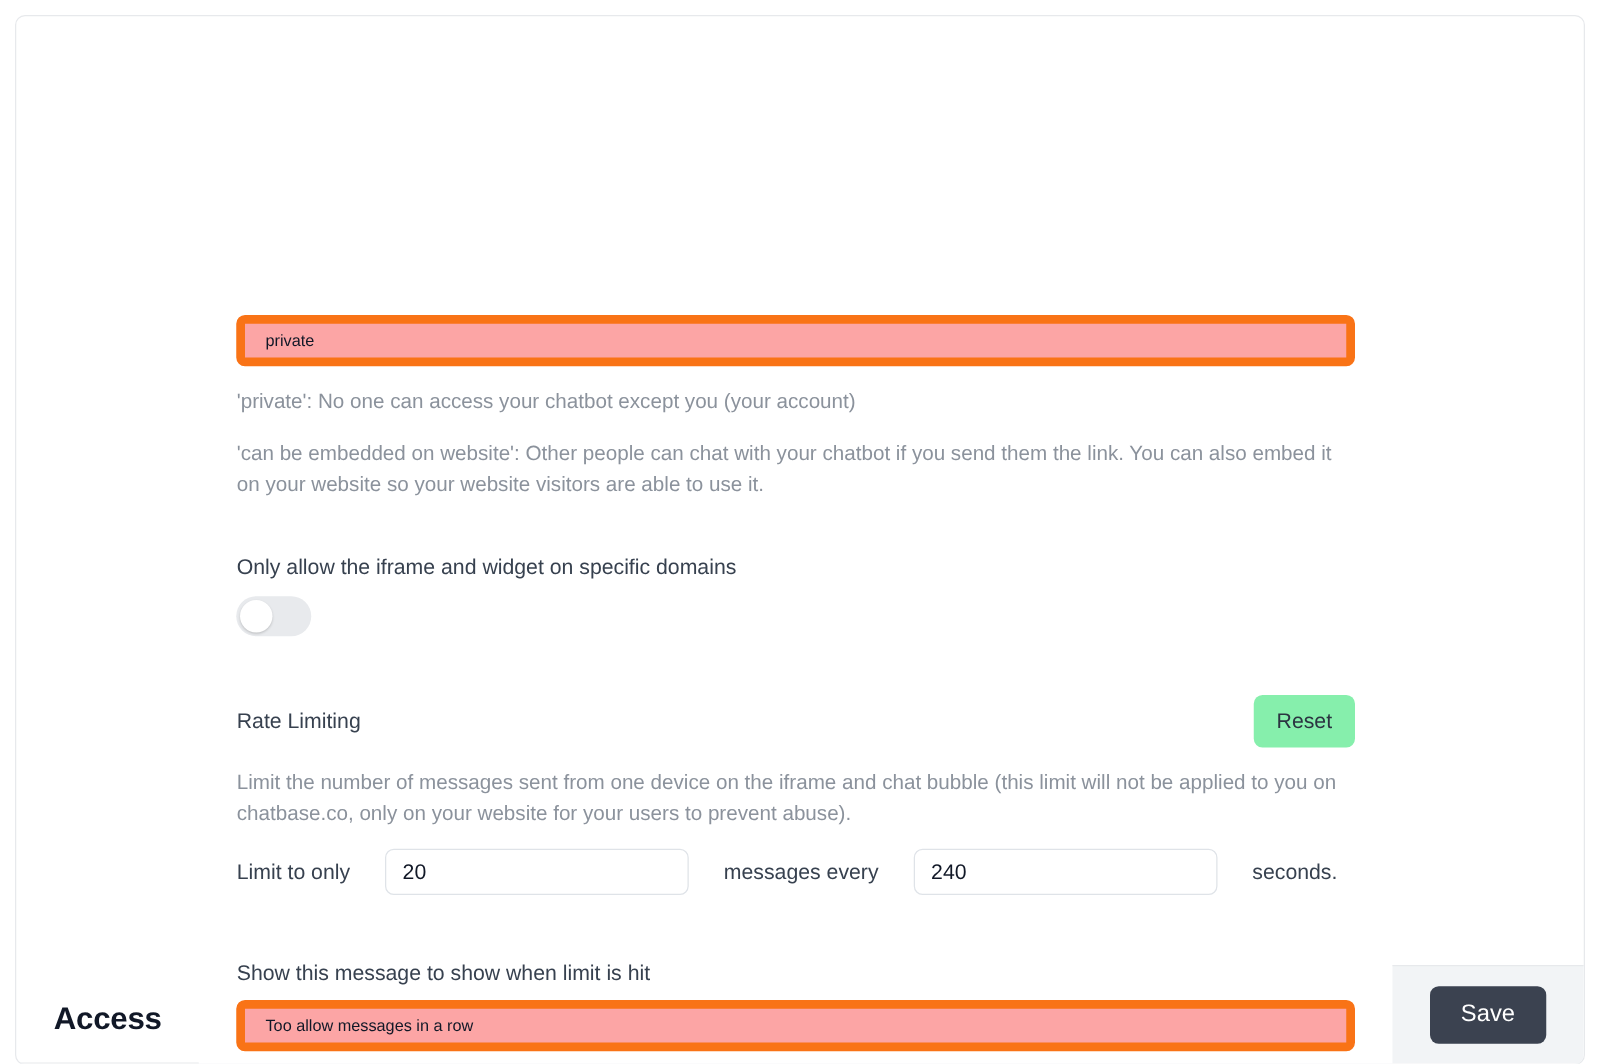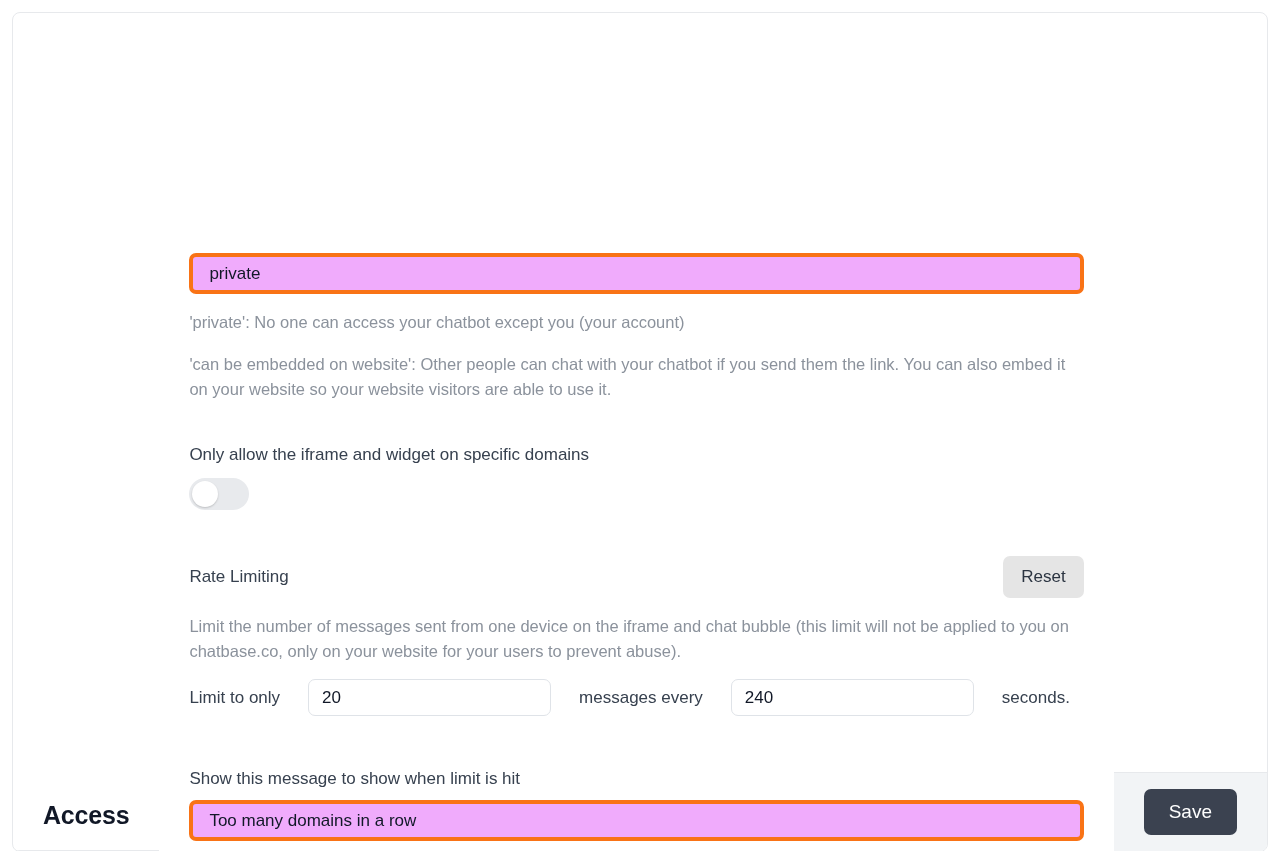--- a/index.html
+++ b/index.html
@@ -54,24 +54,24 @@
     font-size: 17px;
     color: #37414f;
     margin-bottom: 9px;
   }
 
   .select-box,
   .text-input {
     width: 100%;
     box-sizing: border-box;
     height: 41px;
-    border: 4px solid #f97316;
-    border-radius: 7px;
-    background: #f0abfc;
-    font-size: 17px;
+    border: 7px solid #f97316;
+    border-radius: 7px;
+    background: #fca5a5;
+    font-size: 13px;
     color: #111827;
     padding: 0 16px;
     display: flex;
     align-items: center;
     font-family: "Liberation Sans", sans-serif;
     outline: none;
   }
 
   .help-text {
     font-size: 16.5px;
@@ -117,21 +117,21 @@
     align-items: center;
     justify-content: space-between;
   }
 
   .rate-title {
     font-size: 17px;
     color: #37414f;
   }
 
   .reset-button {
-    background: #e5e5e5;
+    background: #86efac;
     border: none;
     border-radius: 7px;
     padding: 11px 18px;
     font-size: 17px;
     color: #2b3441;
     cursor: pointer;
     font-family: "Liberation Sans", sans-serif;
   }
 
   .rate-help {
@@ -232,21 +232,21 @@
 
       <div class="limit-row">
         <span class="lbl">Limit to only</span>
         <span class="num-input">20</span>
         <span class="lbl">messages every</span>
         <span class="num-input">240</span>
         <span class="lbl">seconds.</span>
       </div>
 
       <div class="msg-label">Show this message to show when limit is hit</div>
-      <div class="text-input">Too many domains in a row</div>
+      <div class="text-input">Too allow messages in a row</div>
 
     </div>
 
     <div class="card-footer">
       <button class="save-button">Save</button>
     </div>
 
   </div>
 </div>
 

